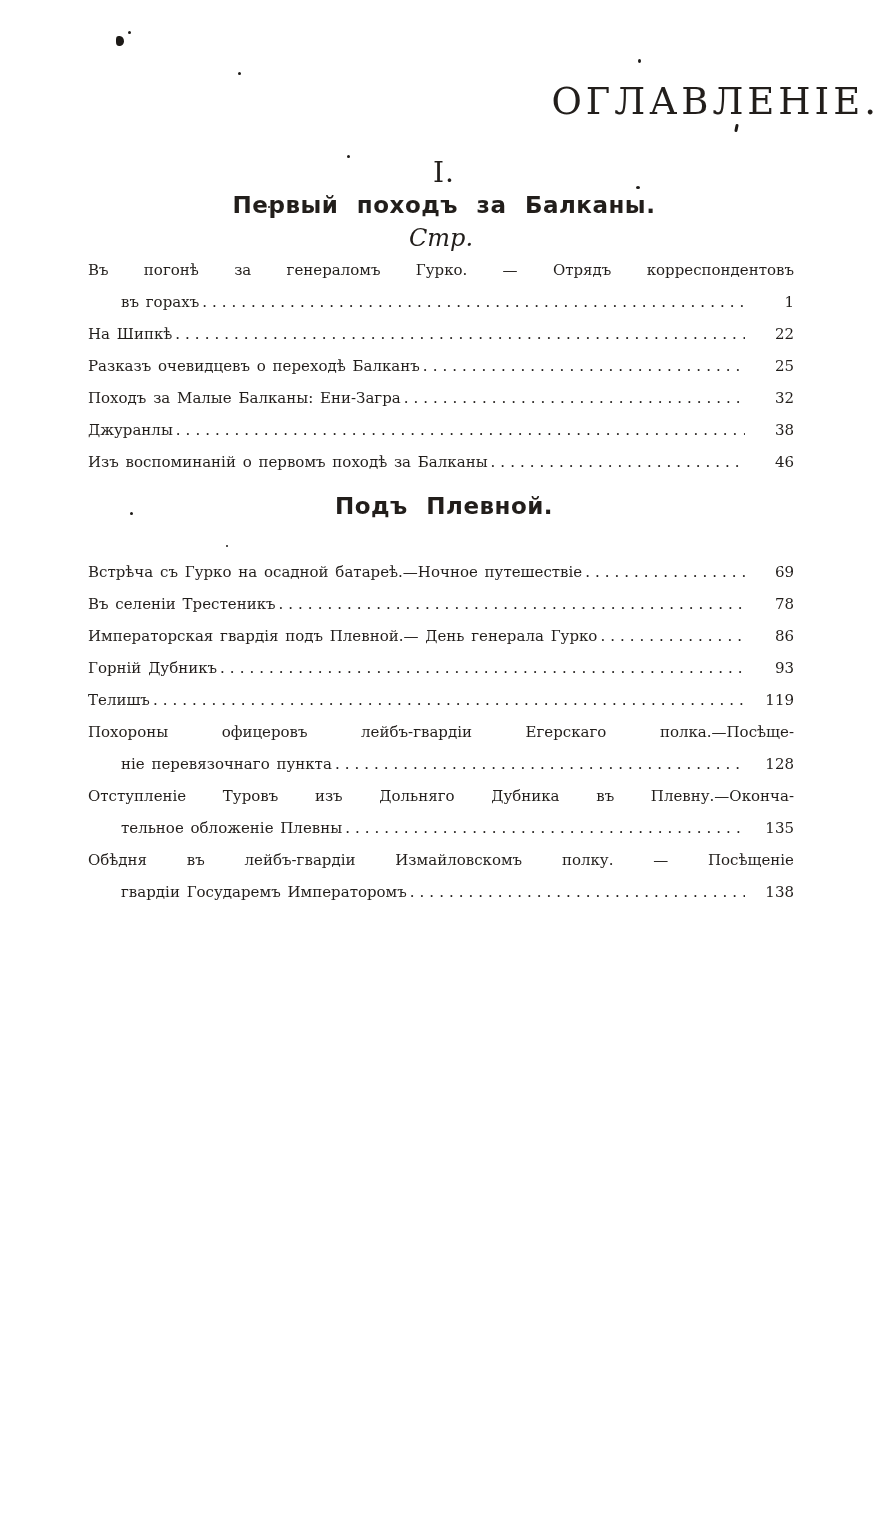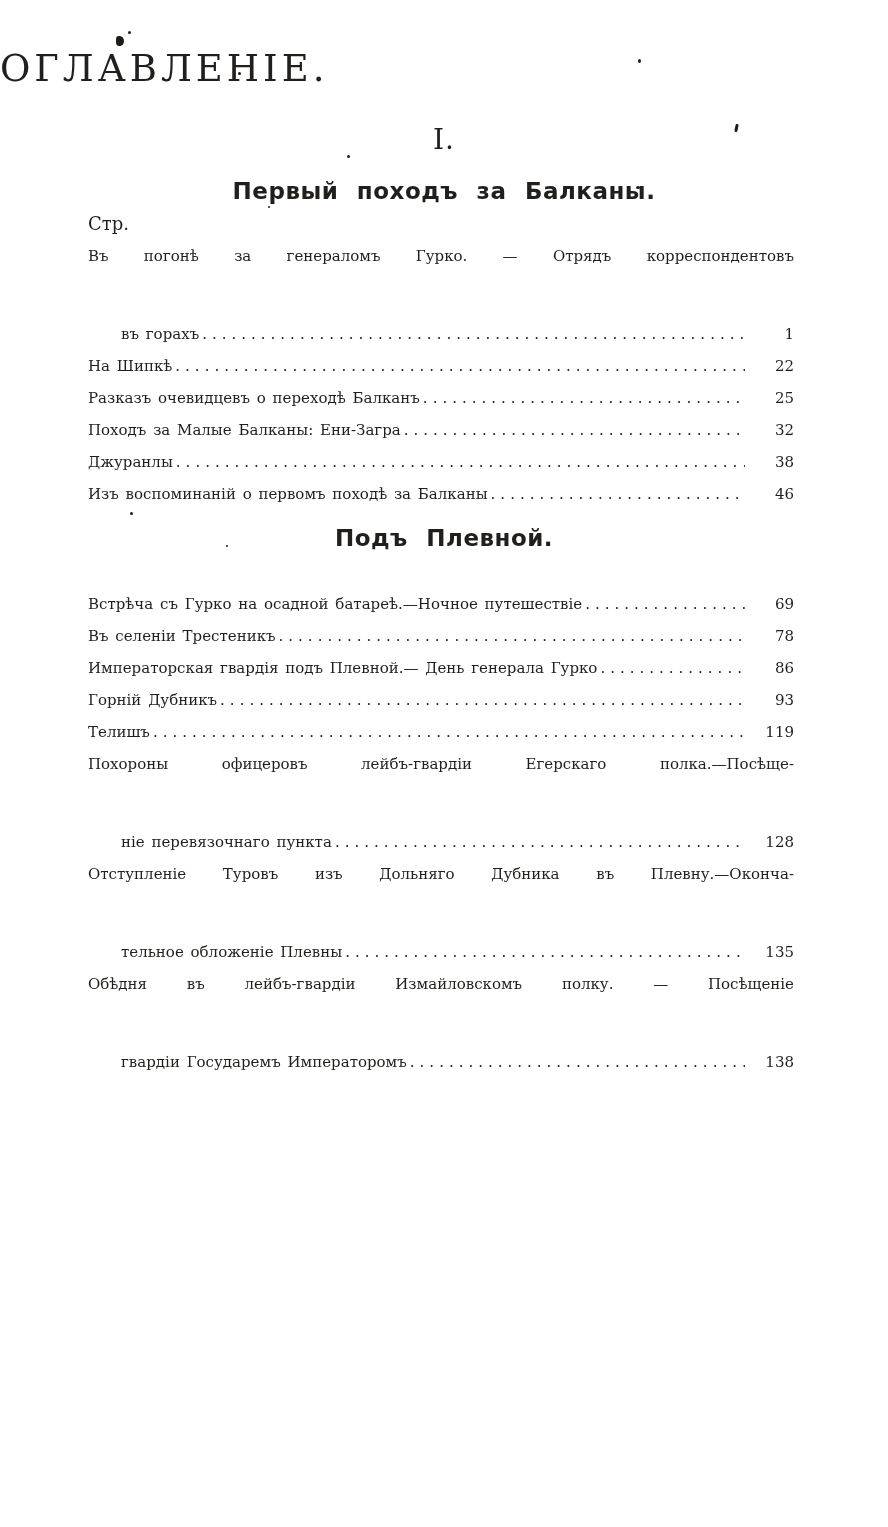--- a/index.html
+++ b/index.html
@@ -6,23 +6,23 @@
   .page {
     position:relative;
     width:888px; height:1527px;
     margin:0 auto;
     background:#ffffff;
     color:#221e1b;
     font-family:"DejaVu Serif", serif;
     overflow:hidden;
   }
   .title {
-    margin:0;
-    padding-top:47px;
-    text-align:left;
+    margin:8px;
+    padding-top:72px;
+    text-align:right;
     font-size:37px;
     font-weight:500;
     letter-spacing:4px;
     line-height:44px;
   }
   .section { margin:0; }
   .numeral {
     text-align:center;
     font-size:28px;
     line-height:34px;
@@ -33,43 +33,44 @@
   .heading {
     margin:0;
     text-align:center;
     font-family:"DejaVu Sans", sans-serif;
     font-weight:bold;
     font-size:23px;
     line-height:28px;
     word-spacing:10px;
     letter-spacing:0.5px;
   }
-  .sec-0 .heading { margin-top:20px; }
+  .sec-0 .heading { margin-top:1px; }
   .sec-1 .heading { margin-top:14px; }
   .col-label-row {
     margin:6px 88px 0 88px;
     width:706px;
-    text-align:left;
-    font-size:18px;
+    text-align:center;
+    font-style:italic;
+    font-size:24px;
     line-height:26px;
   }
   .entries {
     margin-left:88px;
     width:706px;
     font-size:15px;
   }
   .sec-0 .entries { margin-top:3px; }
   .sec-1 .entries { margin-top:36px; }
   .row {
     display:flex;
     align-items:baseline;
     line-height:32px;
     word-spacing:2px;
   }
-  .row.cont { padding-left:33px;margin-top:46px; }
+  .row.cont { padding-left:33px; }
   .row.fill {
     display:block;
     text-align:justify;
     text-align-last:justify;
   }
   .text { white-space:nowrap; }
   .leader {
     flex:1 1 auto;
     overflow:hidden;
     white-space:nowrap;

